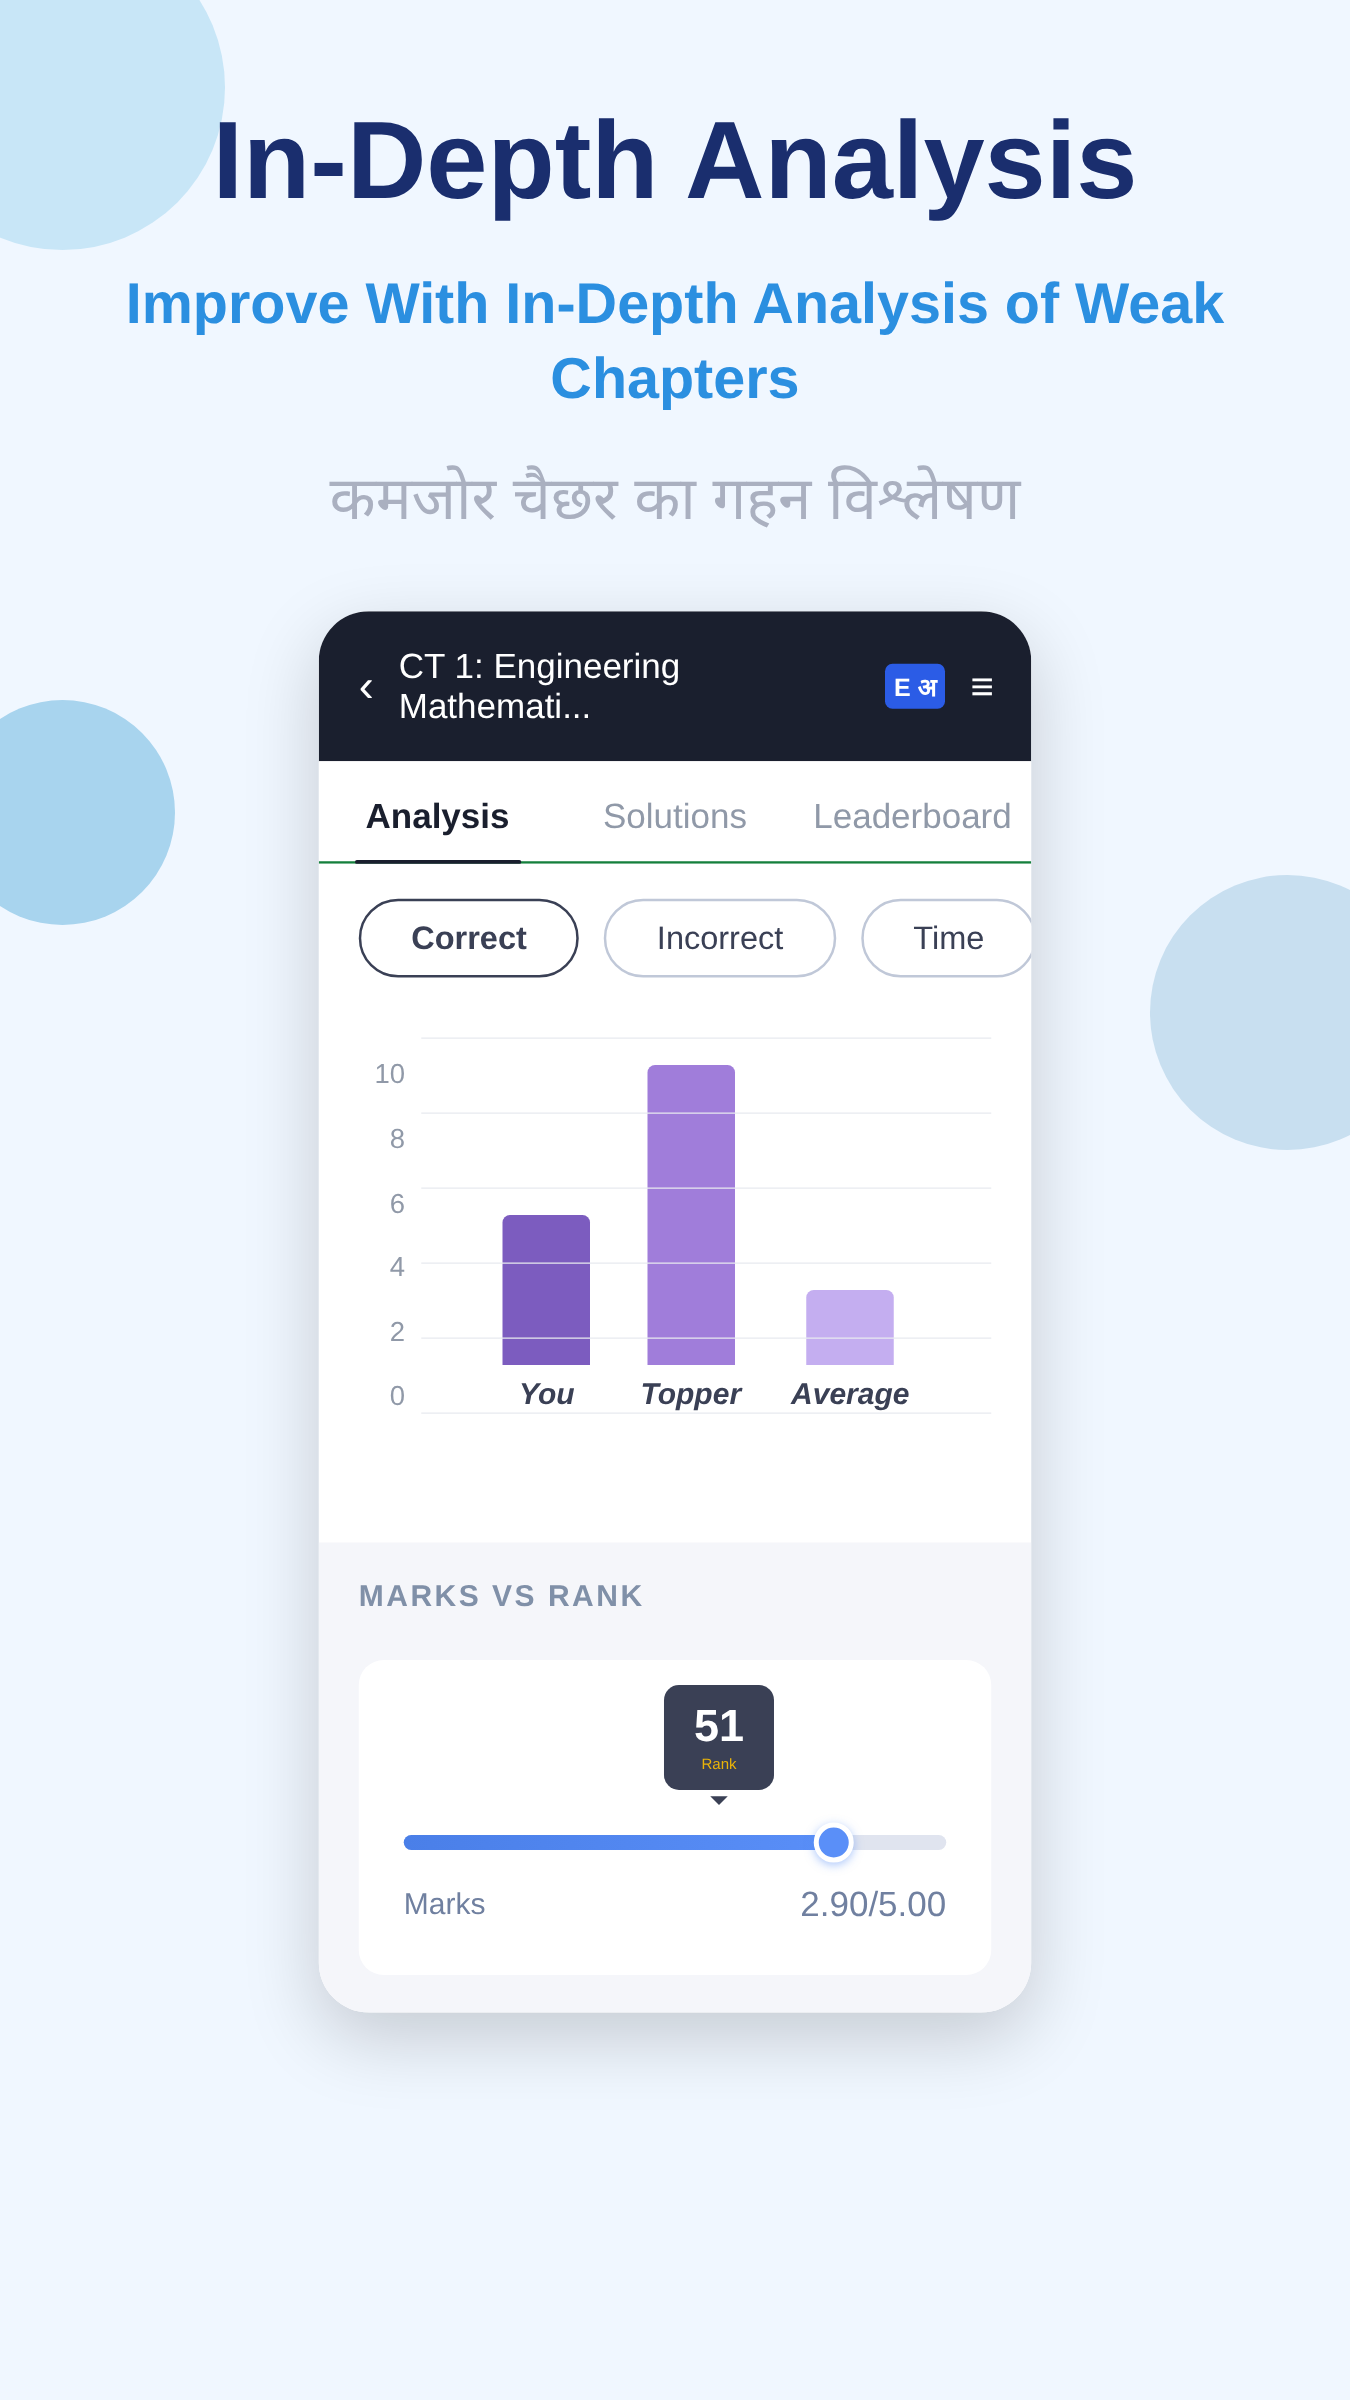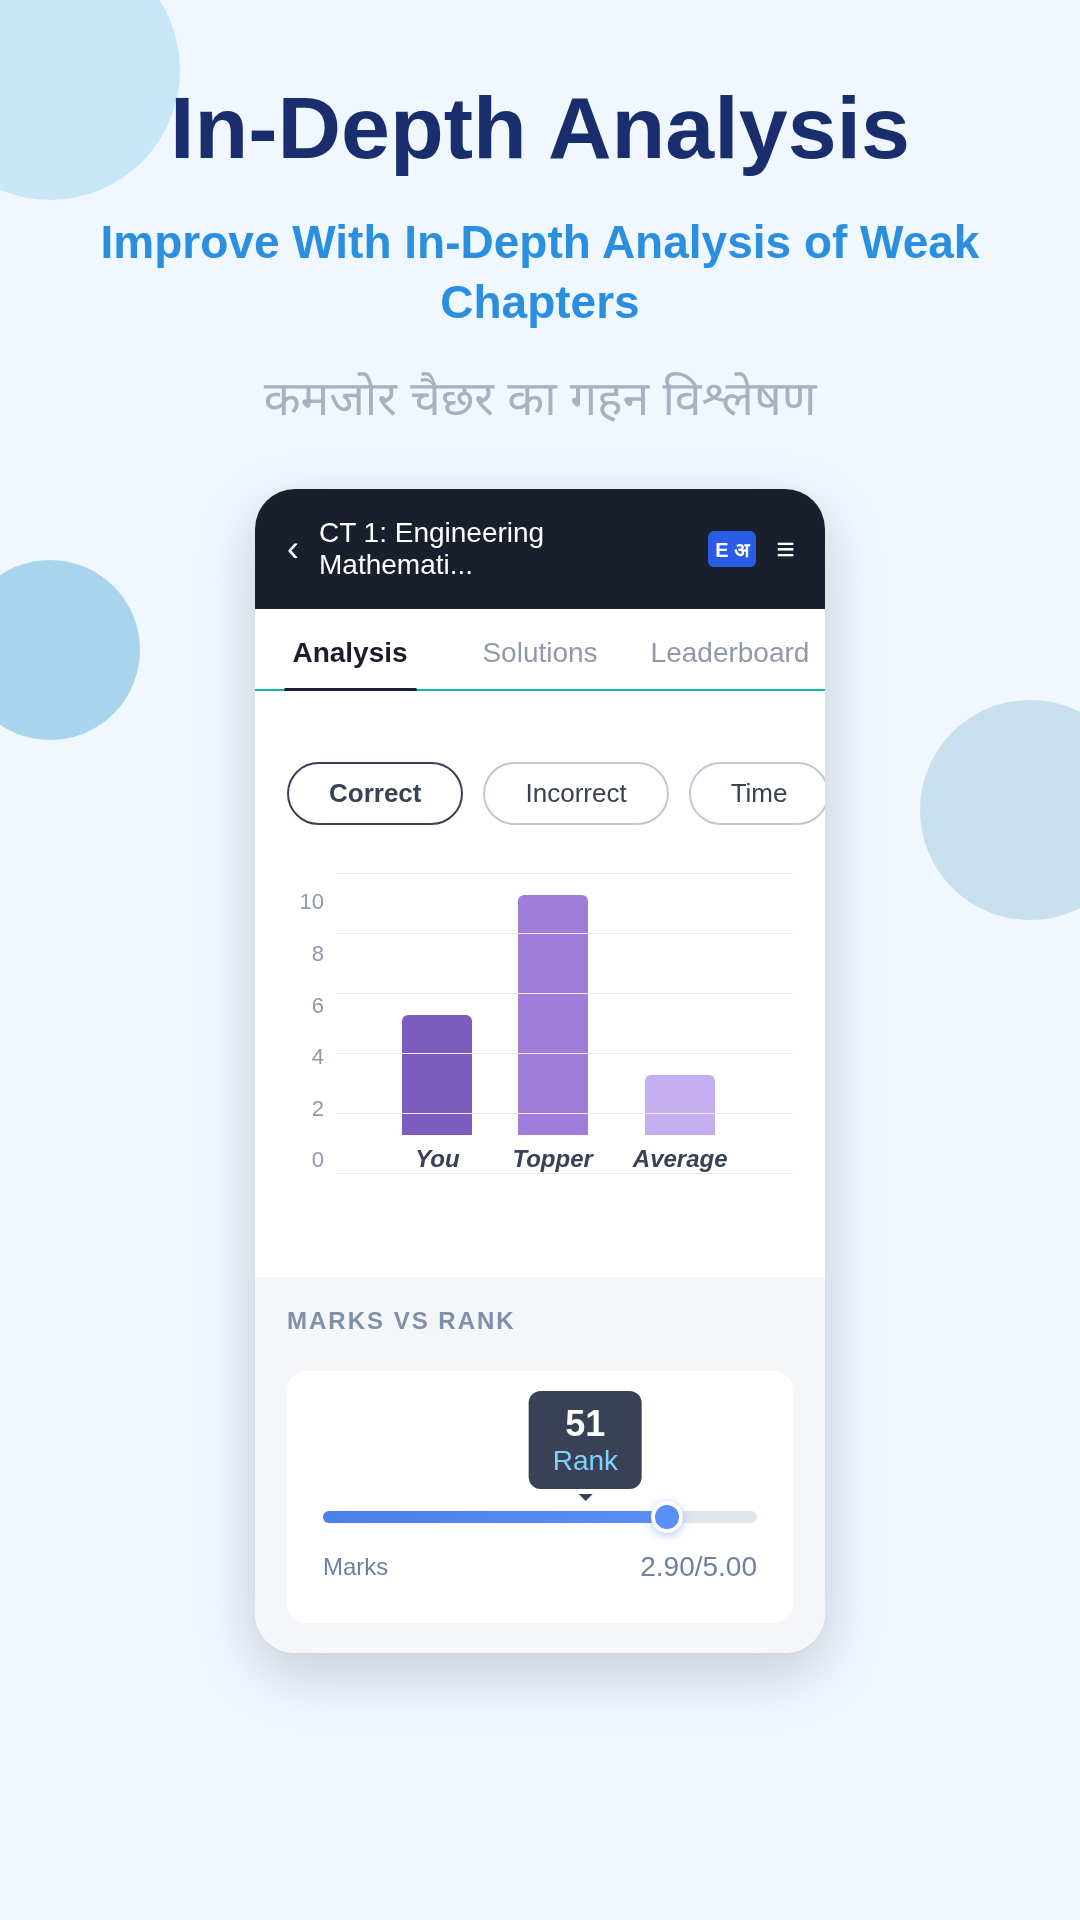--- a/index.html
+++ b/index.html
@@ -128,21 +128,21 @@
 
     .nav-hamburger {
       color: #fff;
       font-size: 32px;
       letter-spacing: -2px;
     }
 
     
     .tabs-row {
       display: flex;
-      border-bottom: 2px solid #14b8a6;
+      border-bottom: 2px solid #15803d;
       background: #fff;
     }
 
     .tab-item {
       flex: 1;
       text-align: center;
       padding: 28px 0 20px;
       font-size: 28px;
       color: #9099a8;
       font-weight: 500;
@@ -176,21 +176,20 @@
 
     .filter-btn {
       border: 2px solid #c0c8d8;
       border-radius: 50px;
       padding: 14px 40px;
       font-size: 26px;
       color: #3a4055;
       background: #fff;
       cursor: pointer;
       font-weight: 500;
-      margin-top: 43px;
     }
 
     .filter-btn.active {
       border-color: #3a4055;
       font-weight: 600;
     }
 
     
     .chart-area {
       background: #fff;
@@ -324,22 +323,22 @@
       text-align: center;
     }
 
     .rank-number {
       font-size: 36px;
       font-weight: 700;
       display: block;
     }
 
     .rank-text {
-      font-size: 28px;
-      color: #7dd3fc;
+      font-size: 12px;
+      color: #eab308;
     }
 
     .rank-tooltip::after {
       content: '';
       position: absolute;
       bottom: -12px;
       left: 50%;
       transform: translateX(-50%);
       border: 7px solid transparent;
       border-top-color: #3a4055;

